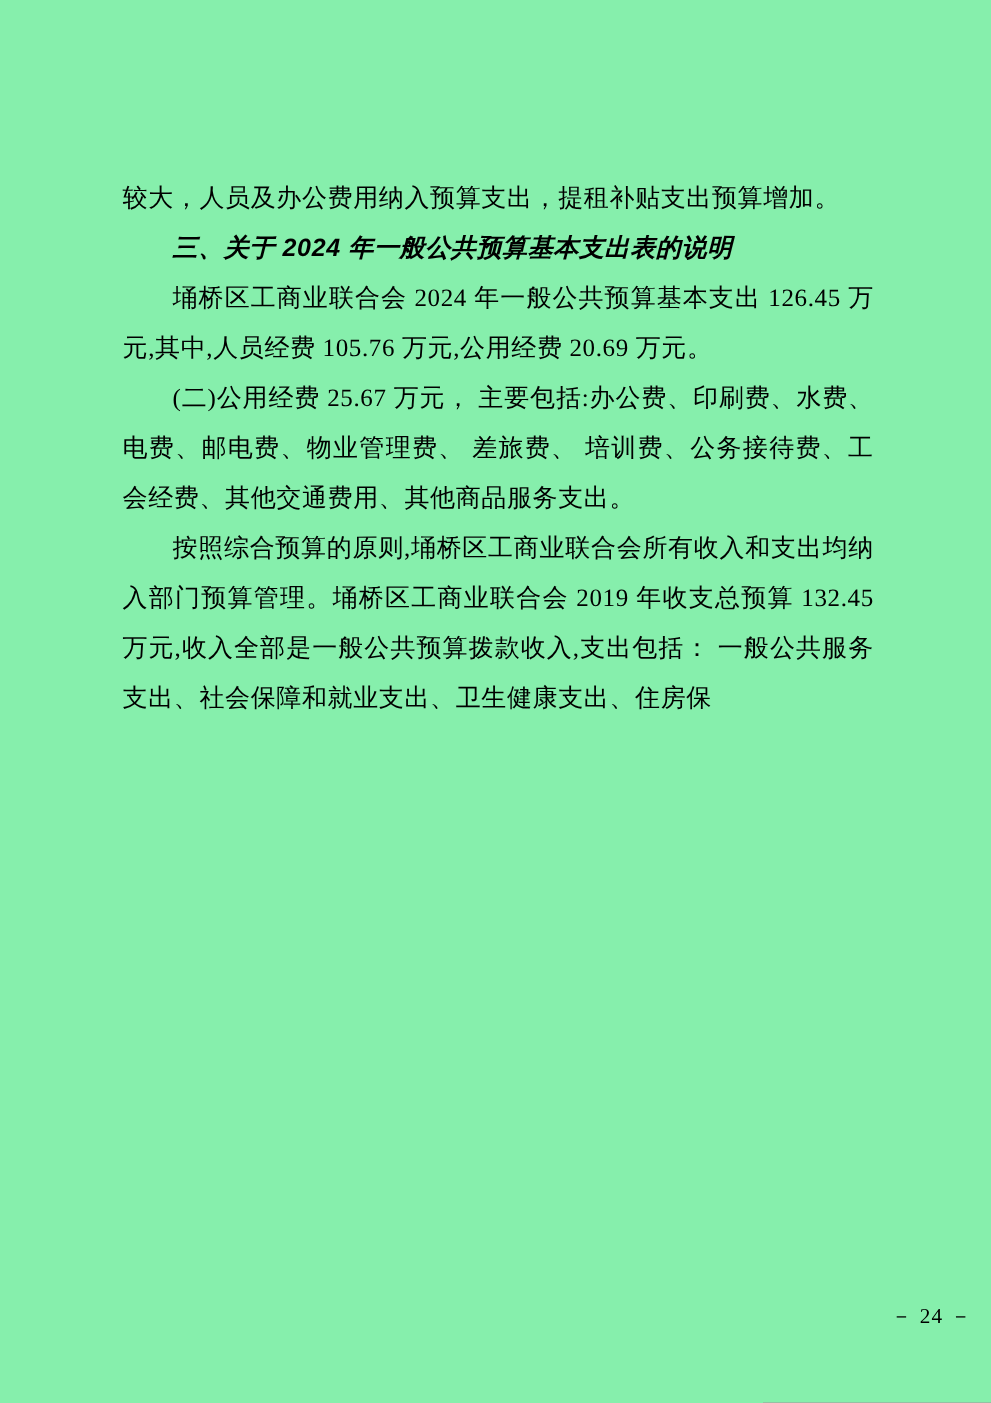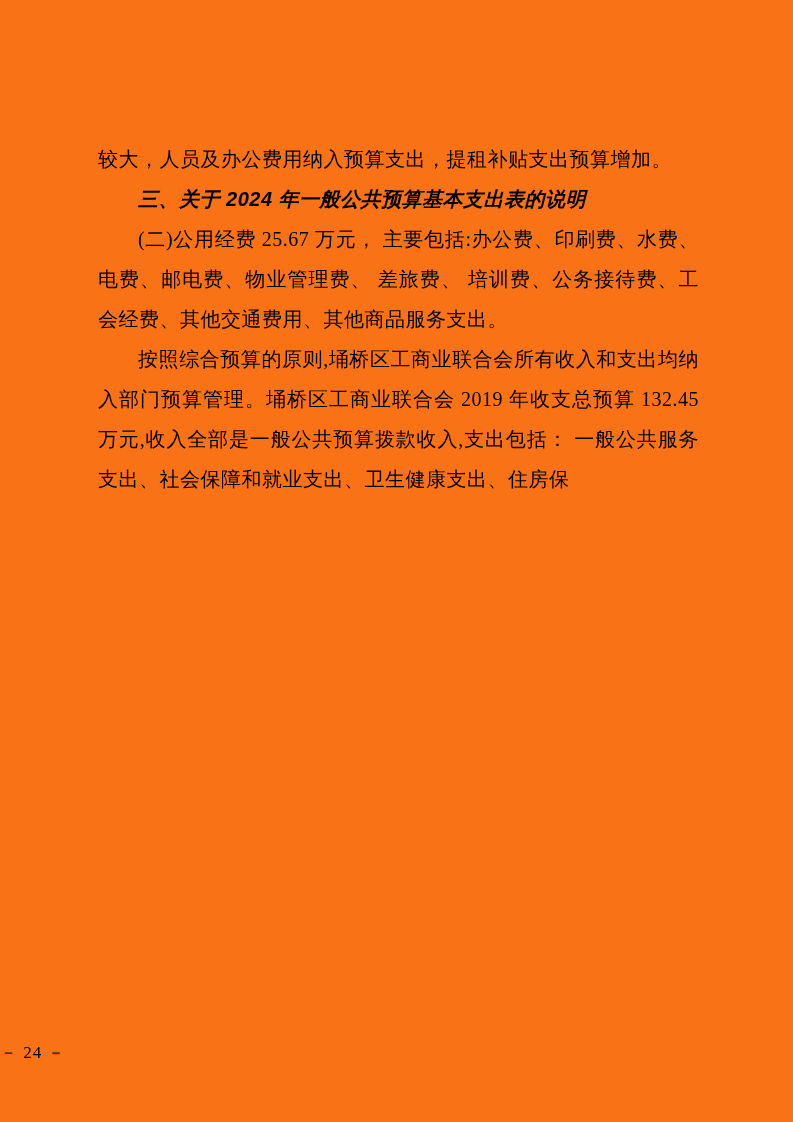--- a/index.html
+++ b/index.html
@@ -6,21 +6,21 @@
     margin: 0;
     padding: 0;
     background: #9e9e9e;
     font-family: "Liberation Serif", "DejaVu Serif", serif;
   }
   .page {
     position: relative;
     width: 793px;
     height: 1122px;
     margin: 0 auto;
-    background: #f97316;
+    background: #86efac;
     overflow: hidden;
     color: #000000;
   }
   .content {
     position: absolute;
     top: 139px;
     left: 98px;
     right: 94px;
   }
   .content p {
@@ -39,30 +39,31 @@
     font-weight: 700;
     text-indent: 2em;
     font-family: "Liberation Sans", "DejaVu Sans", sans-serif;
     font-style: italic;
   }
   .footer {
     position: absolute;
     bottom: 58px;
     left: 0;
     right: 15px;
-    text-align: left;
+    text-align: right;
     font-size: 17px;
     letter-spacing: 1px;
     color: #000000;
   }
 </style>
 </head>
 <body>
 
 <div class="page">
   <div class="content">
     <p class="body">较大，人员及办公费用纳入预算支出，提租补贴支出预算增加。</p>
     <p class="heading">三、关于 2024 年一般公共预算基本支出表的说明</p>
+    <p class="indent">埇桥区工商业联合会 2024 年一般公共预算基本支出 126.45 万元,其中,人员经费 105.76 万元,公用经费 20.69 万元。</p>
     <p class="indent">(二)公用经费 25.67 万元， 主要包括:办公费、印刷费、水费、电费、邮电费、物业管理费、 差旅费、 培训费、公务接待费、工会经费、其他交通费用、其他商品服务支出。</p>
     <p class="indent">按照综合预算的原则,埇桥区工商业联合会所有收入和支出均纳入部门预算管理。埇桥区工商业联合会 2019 年收支总预算 132.45 万元,收入全部是一般公共预算拨款收入,支出包括： 一般公共服务支出、社会保障和就业支出、卫生健康支出、住房保</p>
   </div>
   <div class="footer">－ 24 －</div>
 </div>
 
 </body></html>

